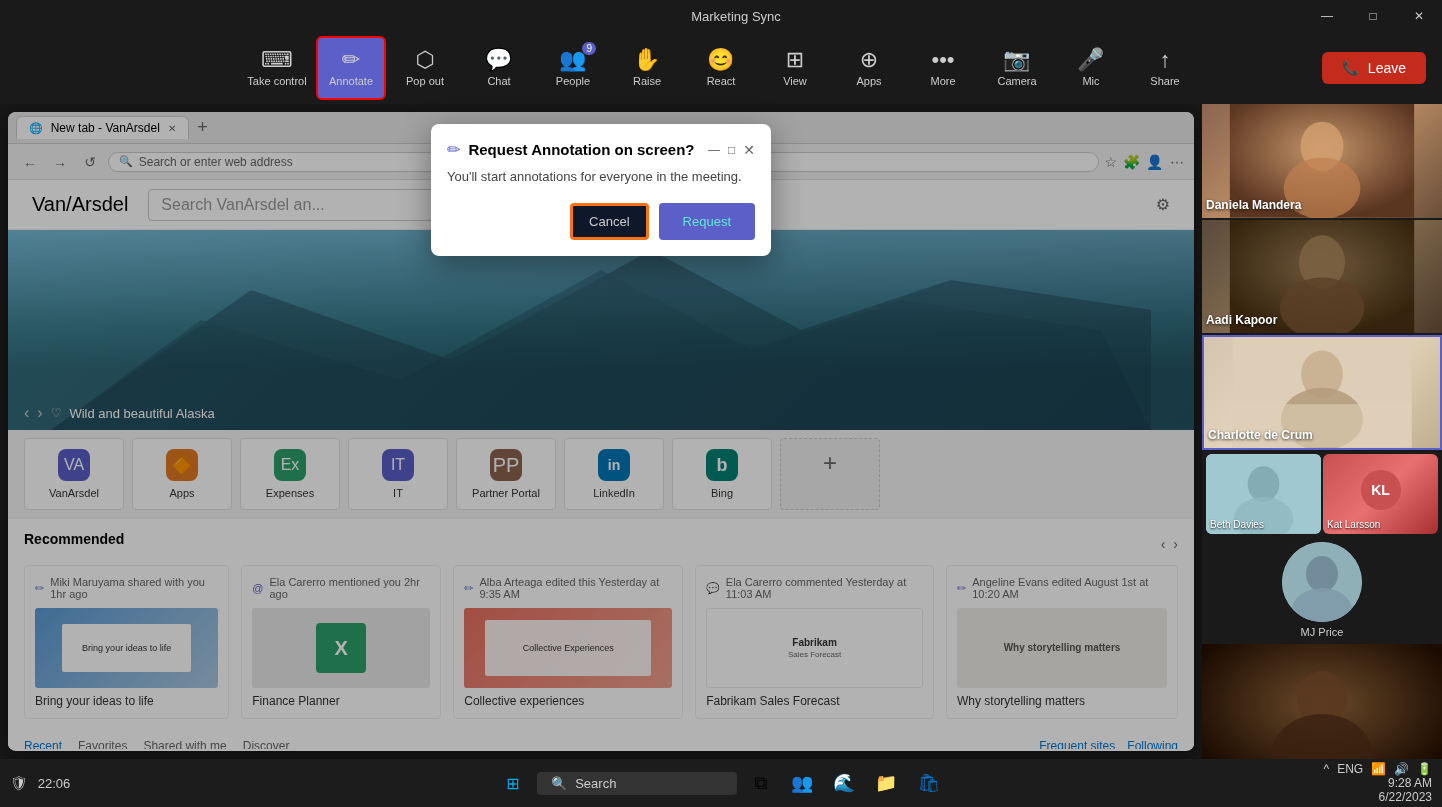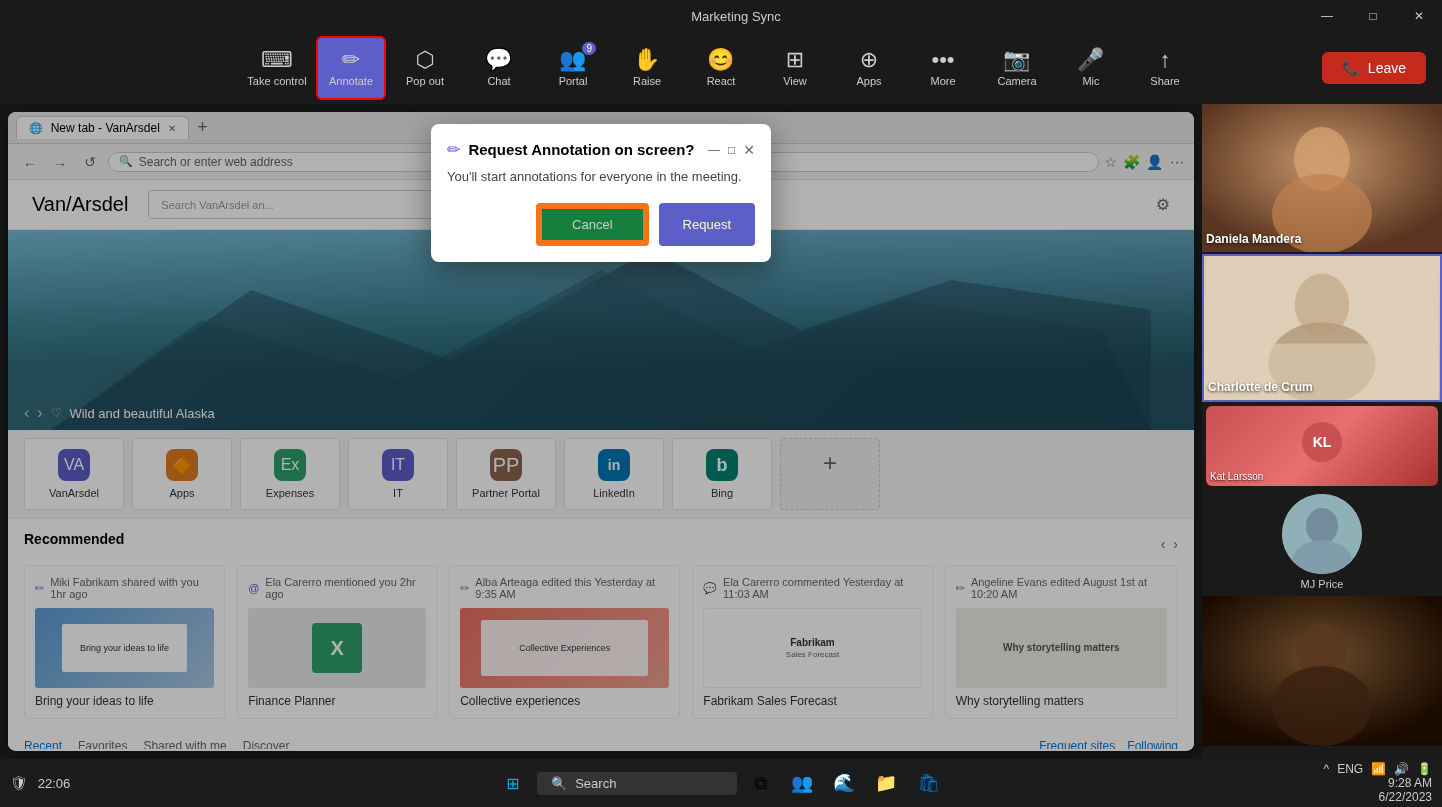--- a/index.html
+++ b/index.html
@@ -195,25 +195,25 @@
     #dialog-header {
       padding: 16px 16px 0 16px; display: flex; align-items: center; justify-content: space-between;
     }
     #dialog-header .title-row { display: flex; align-items: center; gap: 8px; }
     #dialog-header .icon { font-size: 16px; color: #5b5fc7; }
     #dialog-header h3 { font-size: 15px; font-weight: 600; color: #000; }
     #dialog-close { font-size: 14px; color: #666; cursor: pointer; background: none; border: none; }
     #dialog-body { padding: 8px 16px 16px 16px; font-size: 13px; color: #444; line-height: 1.5; }
     #dialog-footer { padding: 0 16px 16px 16px; display: flex; gap: 10px; justify-content: flex-end; }
     .btn-cancel {
-      padding: 8px 30px; border: 6px solid #f97316; background: #15803d; color: #ccc;
+      padding: 8px 16px; border: 3px solid #f97316; background: #0f172a; color: #ccc;
       border-radius: 4px; font-size: 13px; cursor: pointer;
     }
     .btn-request {
-      padding: 8px 24px; background: #5b5fc7; color: #fef9c3;
+      padding: 8px 24px; background: #5b5fc7; color: #5eead4;
       border: none; border-radius: 4px; font-size: 13px; cursor: pointer; font-weight: 500;
     }
 
     
     .tool-btn.annotate-highlight { border: 2px solid #ff0000 !important; background: #5b5fc7; }
 
     
     #taskbar {
       position: absolute; bottom: 0; left: 0; right: 0; height: 48px;
       background: rgba(30,30,30,0.95); backdrop-filter: blur(10px);
@@ -275,21 +275,21 @@
   <div class="tool-btn">
     <span class="icon">⬡</span>
     <span>Pop out</span>
   </div>
   <div class="tool-btn">
     <span class="icon">💬</span>
     <span>Chat</span>
   </div>
   <div class="tool-btn" style="position:relative;">
     <span class="icon">👥</span>
-    <span>Portal</span>
+    <span>People</span>
     <span class="badge">9</span>
   </div>
   <div class="tool-btn">
     <span class="icon">✋</span>
     <span>Raise</span>
   </div>
   <div class="tool-btn">
     <span class="icon">😊</span>
     <span>React</span>
   </div>
@@ -349,21 +349,21 @@
         <span>👤</span>
         <span>⋯</span>
       </div>
     </div>
 
     <div id="browser-content">
 
       <div id="vanarsdel-header">
         <div class="va-logo">Van/Arsdel</div>
         <div class="va-search">
-          <span style="color:#999; font-size:11px;">Search VanArsdel an...</span>
+          <span style="color:#999; font-size:16px;">Search VanArsdel an...</span>
           <span>🔍</span>
         </div>
         <span style="margin-left:auto; font-size:16px; color:#666;">⚙</span>
       </div>
 
       <div id="vanarsdel-hero">
         <div class="hero-mountains"></div>
 
         <svg style="position:absolute;bottom:0;left:0;right:0;width:100%;height:100%;opacity:0.4;" viewBox="0 0 1100 200" preserveAspectRatio="xMidYMax meet">
           <polygon points="0,200 200,60 400,130 600,20 750,100 900,50 1100,80 1100,200" fill="#1a3a4a"></polygon>
@@ -416,21 +416,21 @@
           <h2>Recommended</h2>
           <div style="display:flex; gap:8px; font-size:14px; color:#666;">
             <span>‹</span>
             <span>›</span>
           </div>
         </div>
         <div class="rec-grid">
           <div class="rec-card">
             <div class="meta">
               <span style="color:#5b5fc7;">✏</span>
-              <span>Miki Fabrikam shared with you 1hr ago</span>
+              <span>Miki Maruyama shared with you 1hr ago</span>
             </div>
             <div class="thumbnail" style="background: linear-gradient(135deg,#5b9bd5 0%,#aac8e0 100%); display:flex; align-items:center; justify-content:center;">
               <div style="background:#fff; width:70%; height:60%; border-radius:2px; display:flex; align-items:center; justify-content:center; font-size:9px; padding:4px; text-align:center; color:#333;">Bring your ideas to life</div>
             </div>
             <div class="title">Bring your ideas to life</div>
           </div>
           <div class="rec-card">
             <div class="meta">
               <span style="color:#5b5fc7;">@</span>
               <span>Ela Carerro mentioned you 2hr ago</span>
@@ -506,33 +506,56 @@
         </radialGradient>
       </defs>
       <rect width="240" height="148" fill="url(#g1)"></rect>
 
       <ellipse cx="120" cy="55" rx="28" ry="32" fill="#d4a070" opacity="0.8"></ellipse>
       <ellipse cx="120" cy="110" rx="50" ry="40" fill="#c08050" opacity="0.7"></ellipse>
     </svg>
     <div class="name-label">Daniela Mandera</div>
   </div>
 
+  <div class="participant p2" style="height:148px; position:relative; overflow:hidden; margin-top:2px;">
+    <svg width="100%" height="100%" viewBox="0 0 240 148" style="position:absolute;top:0;left:0;">
+      <defs>
+        <radialGradient id="g2" cx="50%" cy="40%" r="60%">
+          <stop offset="0%" stop-color="#8b7355"></stop>
+          <stop offset="100%" stop-color="#3a2810"></stop>
+        </radialGradient>
+      </defs>
+      <rect width="240" height="148" fill="url(#g2)"></rect>
+      <rect width="240" height="148" fill="#2a1a08" opacity="0.3"></rect>
+      <ellipse cx="120" cy="55" rx="30" ry="35" fill="#7a6040" opacity="0.9"></ellipse>
+      <ellipse cx="120" cy="115" rx="55" ry="40" fill="#5a4025" opacity="0.8"></ellipse>
+    </svg>
+    <div class="name-label">Aadi Kapoor</div>
+  </div>
 
   <div class="participant p3 active-speaker" style="height:148px; position:relative; overflow:hidden; margin-top:2px;">
     <svg width="100%" height="100%" viewBox="0 0 240 148" style="position:absolute;top:0;left:0;">
       <rect width="240" height="148" fill="#d4c4b0"></rect>
       <rect width="240" height="148" fill="#e8d8c0" opacity="0.5"></rect>
       <ellipse cx="120" cy="50" rx="28" ry="32" fill="#c8b090" opacity="0.9"></ellipse>
       <ellipse cx="120" cy="110" rx="55" ry="42" fill="#b09878" opacity="0.8"></ellipse>
       <rect x="0" y="90" width="240" height="58" fill="#e0d0b8" opacity="0.6"></rect>
     </svg>
     <div class="name-label">Charlotte de Crum</div>
   </div>
 
   <div class="small-participants">
+    <div class="small-p p-beth">
+      <svg width="100%" height="100%" viewBox="0 0 116 80" style="position:absolute;top:0;left:0;">
+        <rect width="116" height="80" fill="#a0c8d0"></rect>
+        <ellipse cx="58" cy="30" rx="16" ry="18" fill="#80a8b0" opacity="0.9"></ellipse>
+        <ellipse cx="58" cy="65" rx="30" ry="22" fill="#90b8c0" opacity="0.8"></ellipse>
+      </svg>
+      <div class="name-label">Beth Davies</div>
+    </div>
     <div class="small-p p-kat">
       <div class="avatar-circle">KL</div>
       <div class="name-label">Kat Larsson</div>
     </div>
   </div>
 
   <div class="mj-section">
     <div class="p-mj">
       <svg width="80" height="80" viewBox="0 0 80 80">
         <circle cx="40" cy="40" r="40" fill="#90b0b8"></circle>

